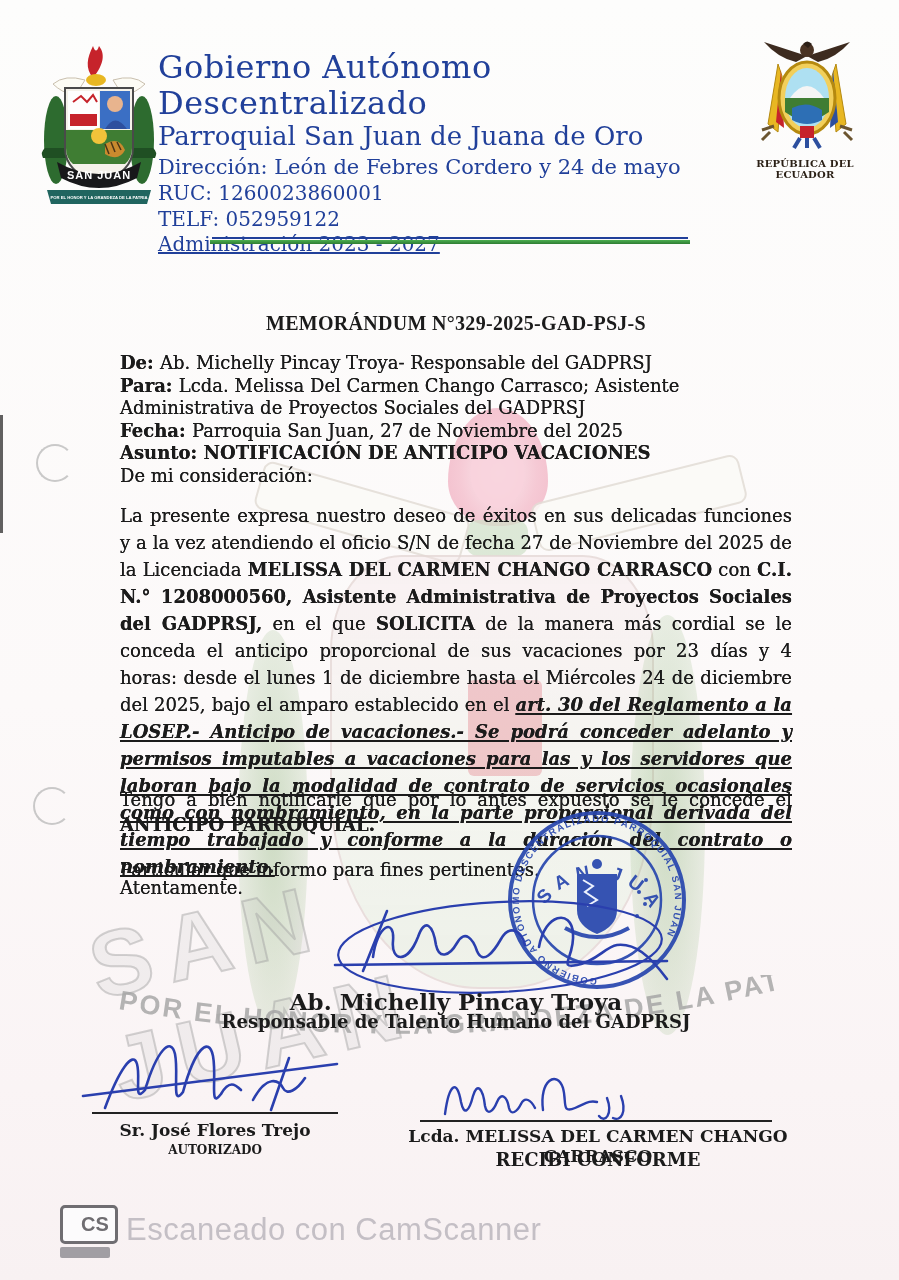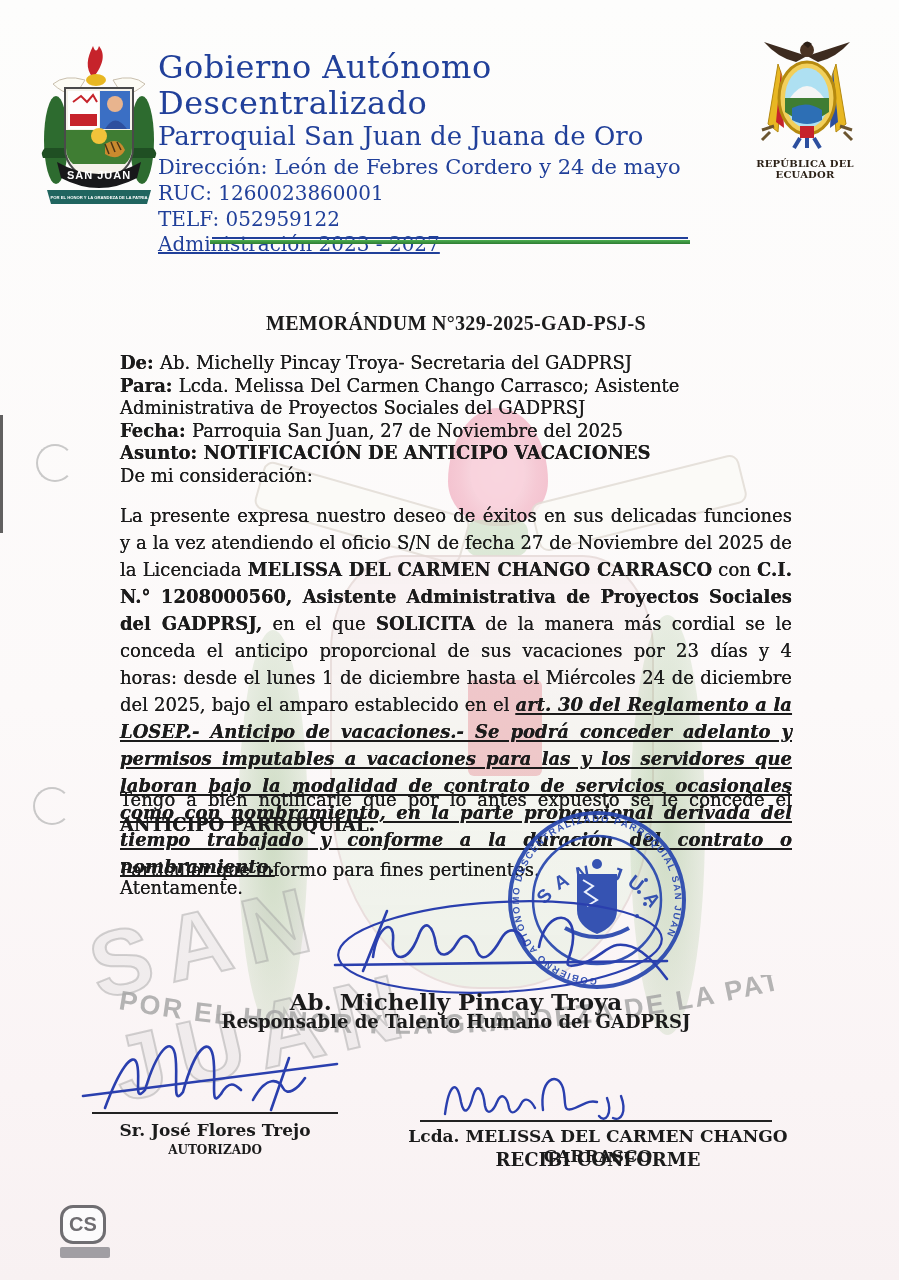--- a/index.html
+++ b/index.html
@@ -47,23 +47,23 @@
   .wm-cup{left:466px;top:520px;width:62px;height:36px;border-radius:12px;background:#cfe0c8;opacity:.7;}
   .wm-ribbon{height:46px;background:#fbfaf7;border:2px solid #e3ddd6;border-radius:10px;opacity:.85;}
   .wm-shield{left:330px;top:555px;width:320px;height:430px;border:2px solid #e5d8d6;border-radius:22% 22% 46% 46%;
     background:linear-gradient(180deg,rgba(244,225,230,.45),rgba(230,240,224,.4) 55%,rgba(214,233,208,.45));opacity:.8;}
   .wm-red{left:468px;top:680px;width:74px;height:96px;background:rgba(221,96,110,.30);border-radius:6px;}
   .wm-tree{background:radial-gradient(ellipse,rgba(132,175,112,.38),rgba(132,175,112,.08));border-radius:50%;}
   .wm-sanjuan{left:96px;top:852px;width:560px;font-family:"Liberation Sans",sans-serif;font-weight:bold;font-size:92px;
     letter-spacing:14px;color:rgba(175,175,175,.12);-webkit-text-stroke:2px rgba(160,160,160,.45);transform:rotate(-13deg);}
   
   .cs-icon{left:60px;top:1205px;width:52px;height:54px;}
-  .cs-top{width:40px;height:33px;border:3px solid #6f6d71;border-radius:13px;background:#fcfbfc;
+  .cs-top{width:40px;height:33px;border:3px solid #6f6d71;border-radius:5px;background:#fcfbfc;
     display:flex;align-items:center;justify-content:center;font-family:"Liberation Sans",sans-serif;
-    font-weight:bold;font-size:20px;color:#6f6d71;}
+    font-weight:bold;font-size:20px;color:#6f6d71;padding-left:12px;}
   .cs-bottom{width:50px;height:11px;background:#a19ea3;border-radius:2px;margin-top:3px;}
   .cs-text{left:126px;top:1212px;font-family:"Liberation Sans",sans-serif;font-size:31px;color:#c4bfc5;letter-spacing:.5px;}
   svg{display:block;}
 </style>
 </head>
 <body>
 
 <div class="page">
 
   <div class="abs wm wm-flame"></div>
@@ -141,21 +141,21 @@
     <path d="M37,62 L81,62 L81,76 Q59,92 37,76 Z" fill="#3f7d33"></path>
     <path d="M44,72 Q59,64 74,74 L74,84 Q59,92 44,84 Z" fill="#2d6fb5"></path>
     <rect x="52" y="90" width="14" height="12" fill="#c6232b"></rect>
     <path d="M52,102 l-6,10 M66,102 l6,10 M59,102 l0,10" stroke="#2d4f9e" stroke-width="4"></path>
   </svg>
   <div class="abs crest-caption">REPÚBLICA DEL ECUADOR</div>
 
   <div class="abs content memo-title">MEMORÁNDUM N°329-2025-GAD-PSJ-S</div>
 
   <div class="abs content meta">
-    <div><span class="b">De: </span><span>Ab. Michelly Pincay Troya- Secretaria del GADPRSJ</span></div>
+    <div><span class="b">De: </span><span>Ab. Michelly Pincay Troya- Responsable del GADPRSJ</span></div>
     <div><span class="b">Para: </span><span>Lcda. Melissa Del Carmen Chango Carrasco; Asistente Administrativa de Proyectos Sociales del  GADPRSJ</span></div>
     <div><span class="b">Fecha: </span><span>Parroquia San Juan, 27 de Noviembre del 2025</span></div>
     <div><span class="b">Asunto:  </span><span class="b">NOTIFICACIÓN DE ANTICIPO VACACIONES</span></div>
     <div><span>De mi consideración:</span></div>
   </div>
 
   <div class="abs content bodytext p1"><span>La presente expresa nuestro deseo de éxitos en sus delicadas funciones y a la vez atendiendo el oficio S/N de fecha 27 de Noviembre del 2025 de la Licenciada </span><span class="b">MELISSA DEL CARMEN CHANGO CARRASCO</span><span> con </span><span class="b">C.I. N.° 1208000560, Asistente Administrativa de Proyectos Sociales del  GADPRSJ,</span><span> en el que </span><span class="b">SOLICITA</span><span> de la manera más cordial se le conceda el anticipo proporcional de sus vacaciones por 23 días y 4 horas: desde el lunes 1 de diciembre hasta el Miércoles 24 de diciembre del 2025, bajo el amparo establecido en el </span><span class="b i u">art. 30 del Reglamento a la LOSEP.- Anticipo de vacaciones.- Se podrá conceder adelanto y permisos imputables a vacaciones para las y los servidores que laboran bajo la modalidad de contrato de servicios ocasionales como con nombramiento, en la parte proporcional derivada del tiempo trabajado y conforme a la duración del contrato o nombramiento.</span></div>
   <div class="abs content bodytext p2"><span>Tengo a bien notificarle que por lo antes expuesto se le concede el </span><span class="b">ANTICIPO PARROQUIAL.</span></div>
   <div class="abs content bodytext p3">Particular que informo para fines pertinentes.</div>
   <div class="abs content closing">Atentamente.</div>
@@ -216,14 +216,15 @@
     </g>
   </svg>
   <div class="abs line" style="left:420px;top:1120px;width:352px;"></div>
   <div class="abs typed" style="left:408px;top:1126px;width:380px;">Lcda. MELISSA DEL CARMEN CHANGO CARRASCO</div>
   <div class="abs typed" style="left:408px;top:1149px;width:380px;font-size:18px;">RECIBI CONFORME</div>
 
   <div class="abs cs-icon">
     <div class="cs-top">CS</div>
     <div class="cs-bottom"></div>
   </div>
+  <div class="abs cs-text">Escaneado con CamScanner</div>
 
 </div>
 
 </body></html>

